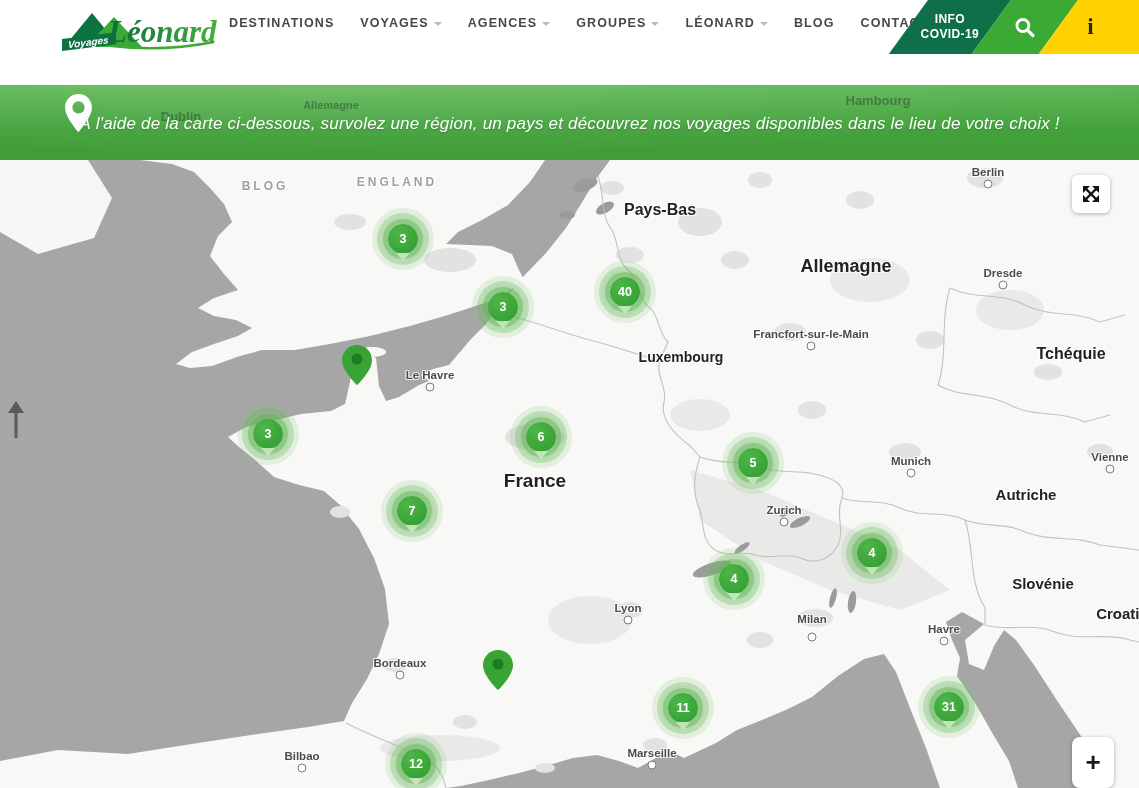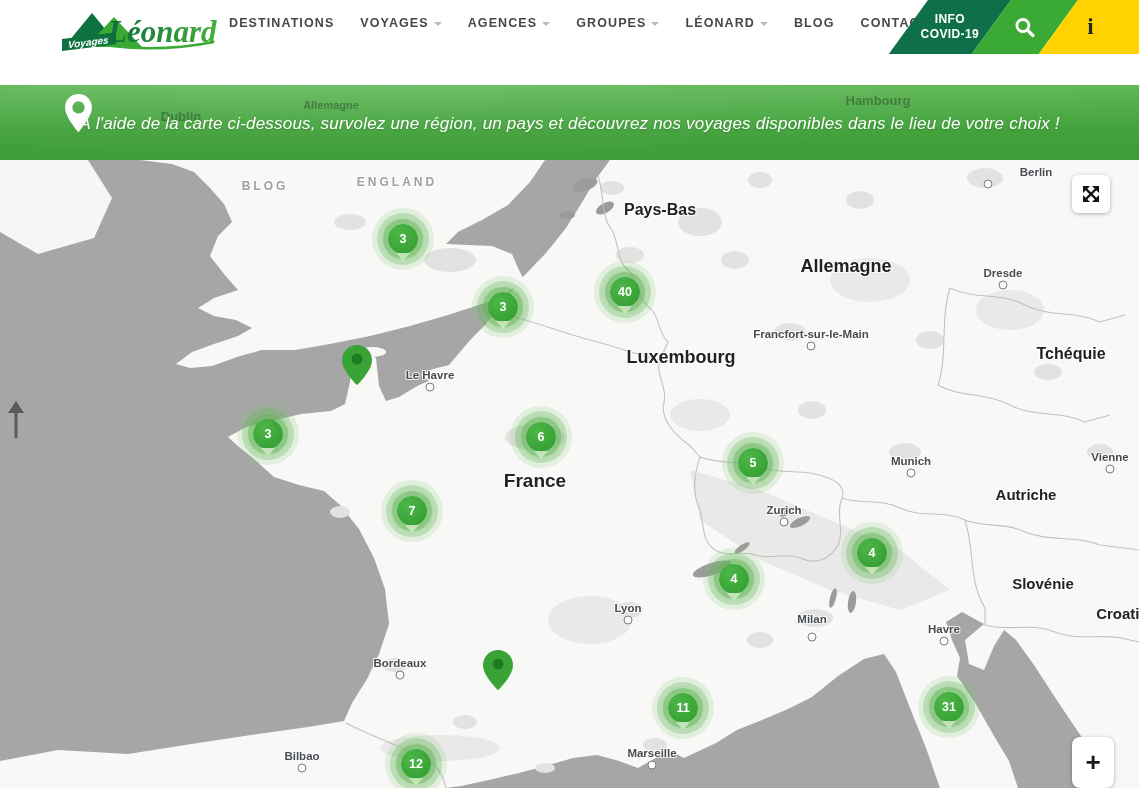--- a/index.html
+++ b/index.html
@@ -132,27 +132,27 @@
       <path d="M346,563 C375,578 405,588 425,598 C438,606 443,615 446,628"></path>
       <path d="M965,360 C975,390 968,420 985,448 L985,465"></path>
     </g>
   </svg>
 
   <div id="map-overlays" style="position:absolute;inset:0;">
       <div class="map-lbl region-label" style="left: 265px; top: 26px;">BLOG</div>
       <div class="map-lbl region-label" style="left: 397px; top: 22px;">ENGLAND</div>
       <div class="map-lbl country-label" style="left: 660px; top: 50px; font-size: 16px;">Pays-Bas</div>
       <div class="map-lbl country-label" style="left: 846px; top: 106px; font-size: 18px;">Allemagne</div>
-      <div class="map-lbl country-label" style="left: 681px; top: 197px; font-size: 18px;">Luxembourg</div>
+      <div class="map-lbl country-label" style="left: 681px; top: 197px; font-size: 14px;">Luxembourg</div>
       <div class="map-lbl country-label" style="left: 1071px; top: 194px; font-size: 16px;">Tchéquie</div>
       <div class="map-lbl country-label" style="left: 535px; top: 321px; font-size: 19px;">France</div>
       <div class="map-lbl country-label" style="left: 1026px; top: 334px; font-size: 15px;">Autriche</div>
       <div class="map-lbl country-label" style="left: 1043px; top: 423px; font-size: 15px;">Slovénie</div>
       <div class="map-lbl country-label" style="left: 1122px; top: 453px; font-size: 15px;">Croatie</div>
-      <div class="map-lbl city-label" style="left: 1036px; top: 12px;">Berlin</div>
+      <div class="map-lbl city-label" style="left: 988px; top: 12px;">Berlin</div>
       <div class="city-dot" style="left: 988px; top: 24px;"></div>
       <div class="map-lbl city-label" style="left: 1003px; top: 113px;">Dresde</div>
       <div class="city-dot" style="left: 1003px; top: 125px;"></div>
       <div class="map-lbl city-label" style="left: 811px; top: 174px;">Francfort-sur-le-Main</div>
       <div class="city-dot" style="left: 811px; top: 186px;"></div>
       <div class="map-lbl city-label" style="left: 430px; top: 215px;">Le Havre</div>
       <div class="city-dot" style="left: 430px; top: 227px;"></div>
       <div class="map-lbl city-label" style="left: 911px; top: 301px;">Munich</div>
       <div class="city-dot" style="left: 911px; top: 313px;"></div>
       <div class="map-lbl city-label" style="left: 784px; top: 350px;">Zurich</div>

